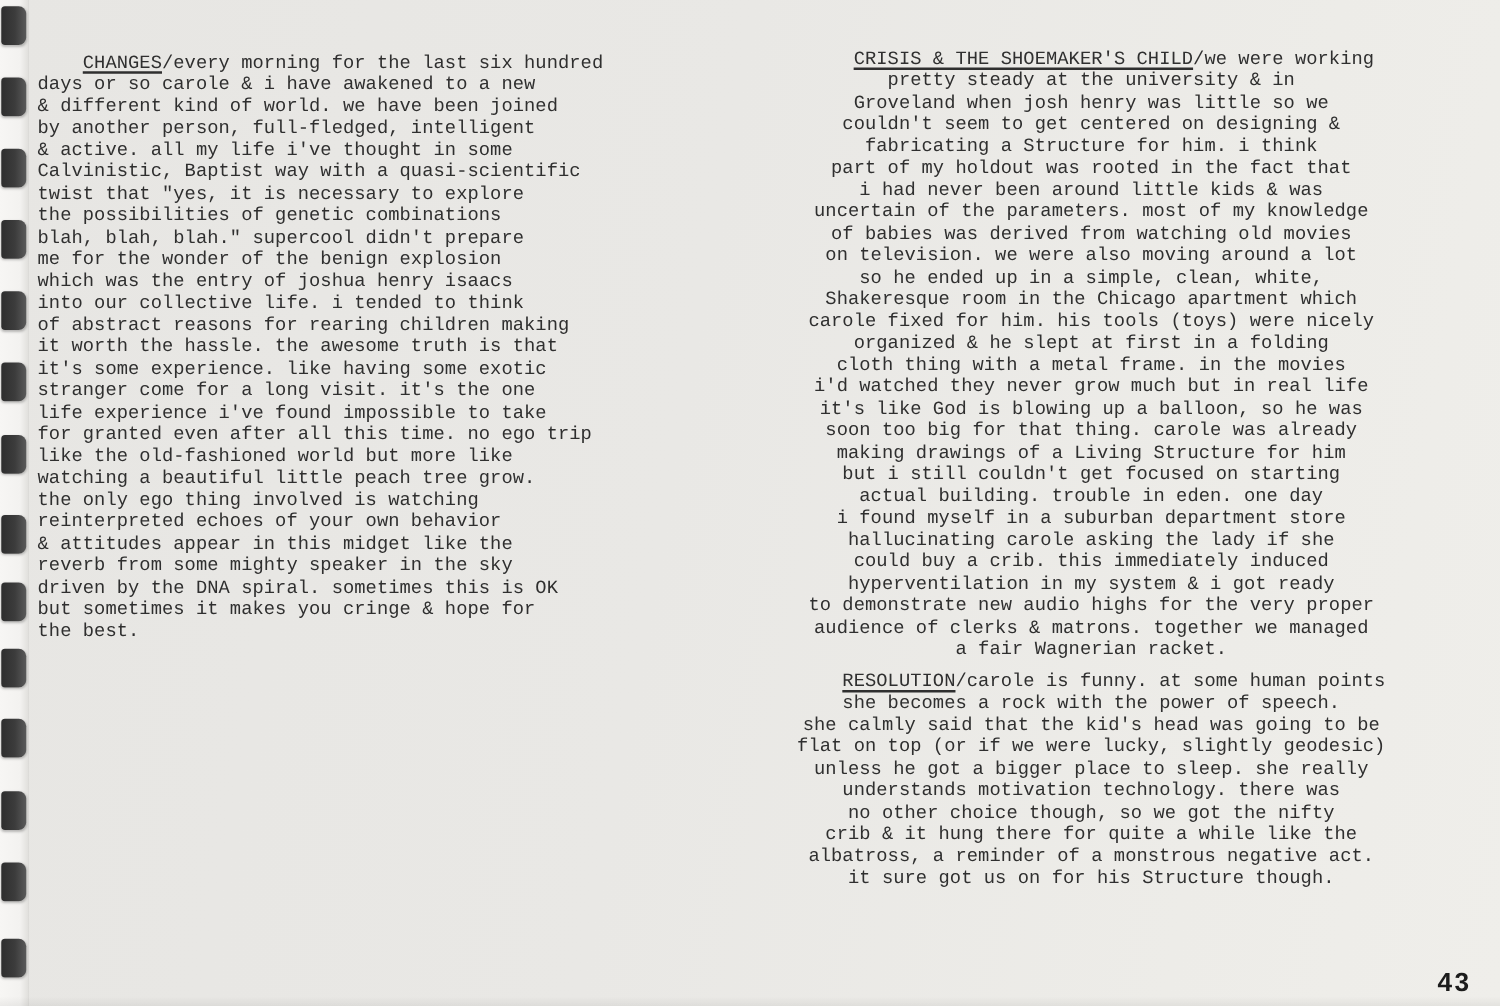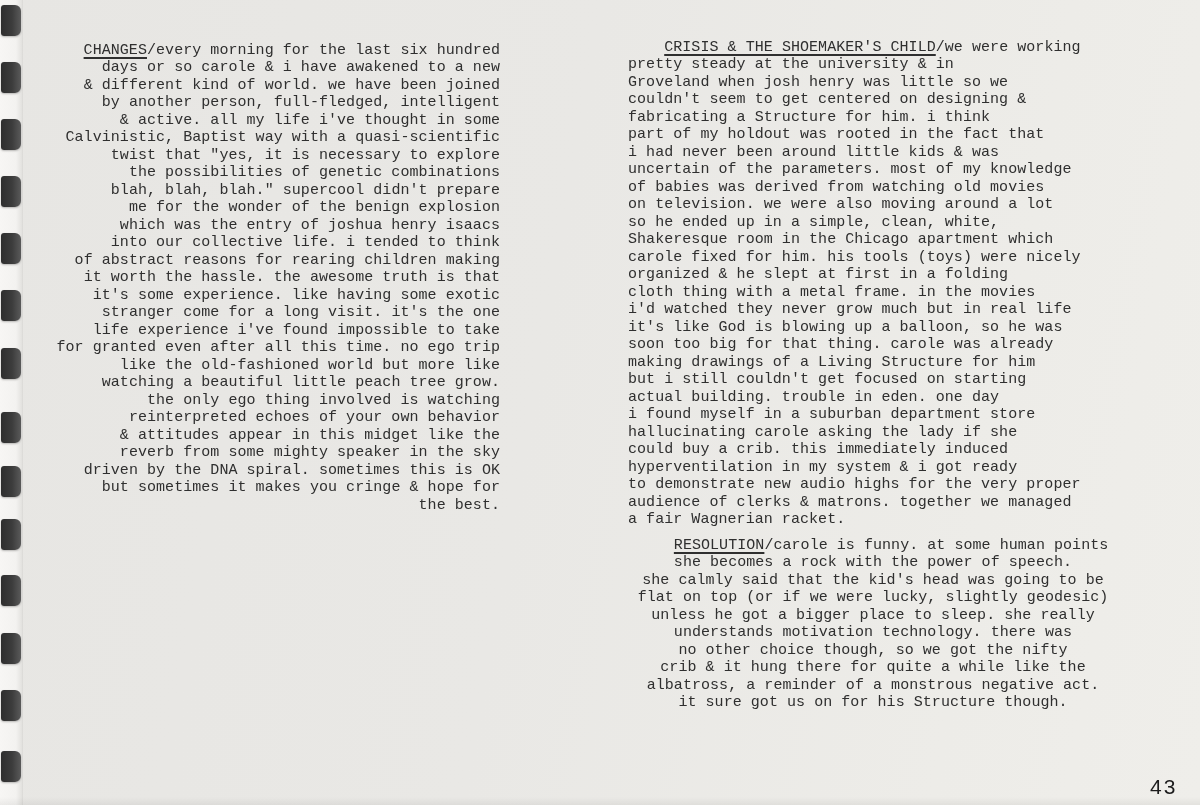--- a/index.html
+++ b/index.html
@@ -35,35 +35,35 @@
     box-shadow: 0 1px 2px rgba(0,0,0,0.25);
   }
   .page-body {
     position: absolute;
     color: #2f2f2f;
     font-size: 15px;
     line-height: 17.5px;
     white-space: pre;
     letter-spacing: 0.05px;
   }
-  .col-left    { left: 30px;  top: 24px;  width: 470px; text-align: right; }
-  .col-right-1 { left: 628px; top: 21px;  width: 490px; }
+  .col-left    { left: 30px;  top: 24px;  width: 470px; }
+  .col-right-1 { left: 628px; top: 21px;  width: 490px; text-align: center; }
   .col-right-2 { left: 628px; top: 519px; width: 490px; text-align: center; }
   .sec-heading {
     text-decoration: underline;
     text-underline-offset: 2.5px;
     text-decoration-thickness: 1.5px;
     font-weight: normal;
   }
   .page-number {
     position: absolute;
     left: 1150px;
     top: 775px;
     font-family: "Liberation Sans", sans-serif;
-    font-weight: normal;
+    font-weight: bold;
     font-size: 21px;
     letter-spacing: 2px;
     color: #1c1c1c;
   }
   
   .shade-bottom {
     position: absolute;
     left: 0; bottom: 0;
     width: 1200px; height: 8px;
     background: linear-gradient(180deg, rgba(0,0,0,0) 0%, rgba(0,0,0,0.05) 100%);

